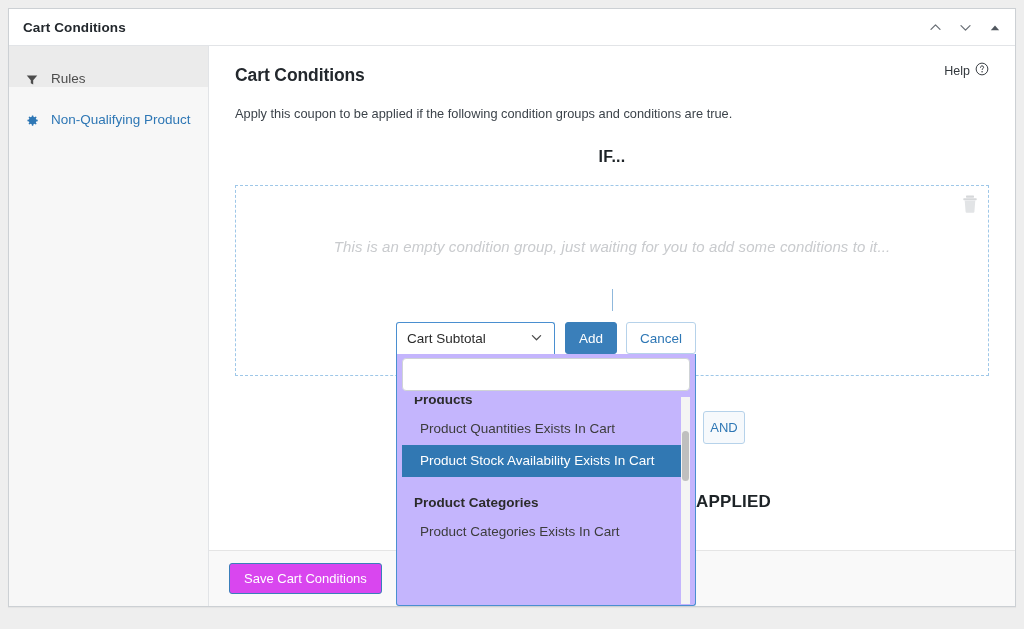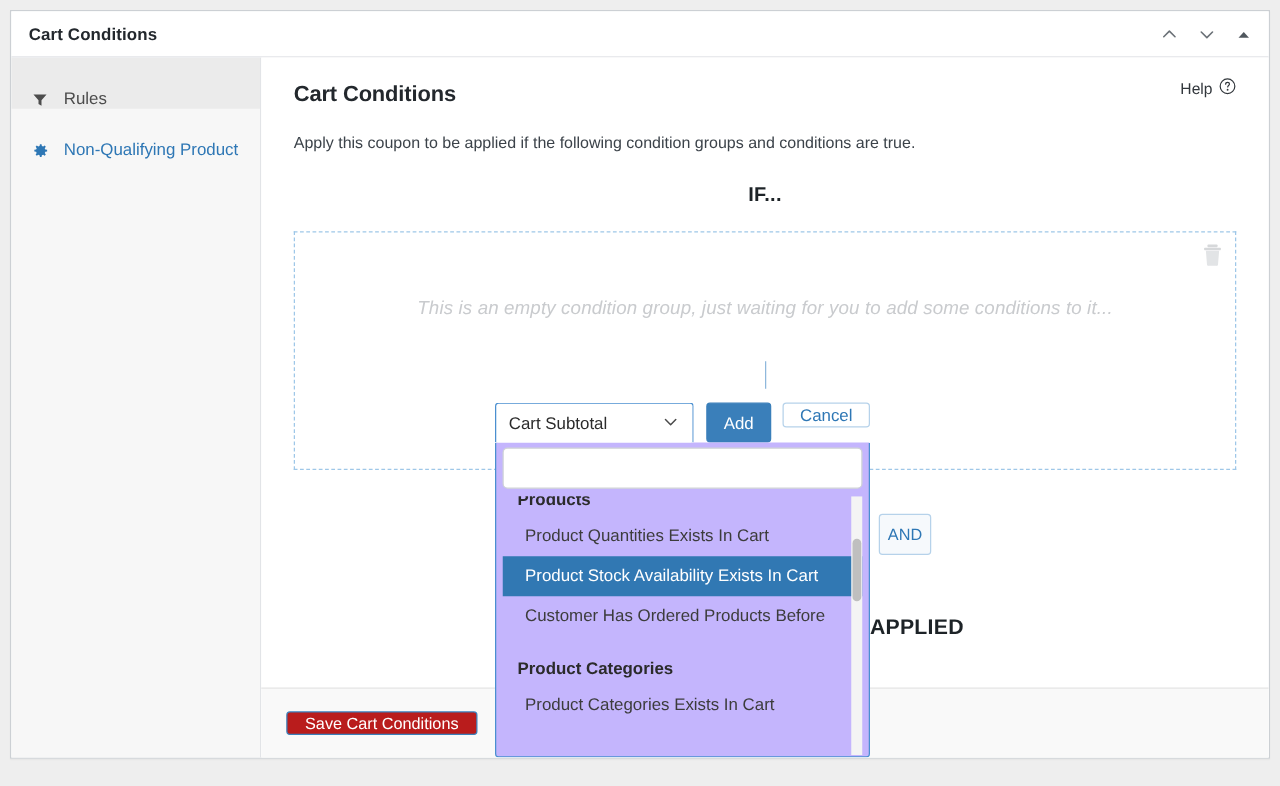--- a/index.html
+++ b/index.html
@@ -177,26 +177,26 @@
   .footer {
     position: absolute;
     left: 200px; right: 0; bottom: 0;
     height: 56px;
     background: #f9f9f9;
     border-top: 1px solid #e5e5e5;
     display: flex; align-items: center;
     padding-left: 20px;
   }
   .btn-primary {
-    background: #b91c1c;
+    background: #d946ef;
     color: #fff;
     border: 1px solid #3a7fba;
     border-radius: 3px;
     padding: 0 14px;
-    height: 19px;
+    height: 31px;
     font-size: 13px;
     font-family: "Liberation Sans", sans-serif;
     cursor: pointer;
     display: inline-flex; align-items: center;
   }
 
   
   .dd-wrap {
     position: absolute;
     left: 387px; top: 313px;
@@ -376,31 +376,30 @@
           <div class="dd-select">
             <span>Cart Subtotal</span>
             <span class="chev">
               <svg width="15" height="15" viewBox="0 0 20 20">
                   <path d="M4.5 7.5 L10 13 L15.5 7.5" fill="none" stroke="#4a4a4a" stroke-width="1.6" stroke-linecap="round" stroke-linejoin="round"></path>
                 </svg>
             </span>
           </div>
         </div>
         <button style="margin-left:10px; height:32px; padding:0 13px; background:#3a7fba; color:#fff; border:1px solid #3a7fba; border-radius:3px; font-size:13.5px; font-family:'Liberation Sans',sans-serif; cursor:pointer;">Add</button>
-        <button style="margin-left:9px; height:20px; padding:0 13px; background:#fff; color:#2e77b5; border:1px solid #b6d2ea; border-radius:3px; font-size:13.5px; font-family:'Liberation Sans',sans-serif; cursor:pointer;">Cancel</button>
+        <button style="margin-left:9px; height:32px; padding:0 13px; background:#fff; color:#2e77b5; border:1px solid #b6d2ea; border-radius:3px; font-size:13.5px; font-family:'Liberation Sans',sans-serif; cursor:pointer;">Cancel</button>
       </div>
 
       <div class="dd-panel">
         <input class="dd-search" type="text" placeholder="" style="">
         <div class="dd-list">
           <div class="dd-scroller">
             <div class="dd-group">Products</div>
             <div class="dd-opt">Product Quantities Exists In Cart</div>
             <div class="dd-opt sel">Product Stock Availability Exists In Cart</div>
-            <div class="dd-opt">Customer Has Ordered Products Before</div>
             <div class="dd-group" style="padding-top:18px;">Product Categories</div>
             <div class="dd-opt">Product Categories Exists In Cart</div>
           </div>
           <div class="dd-track">
             <div class="dd-thumb"></div>
           </div>
         </div>
       </div>
     </div>
 

